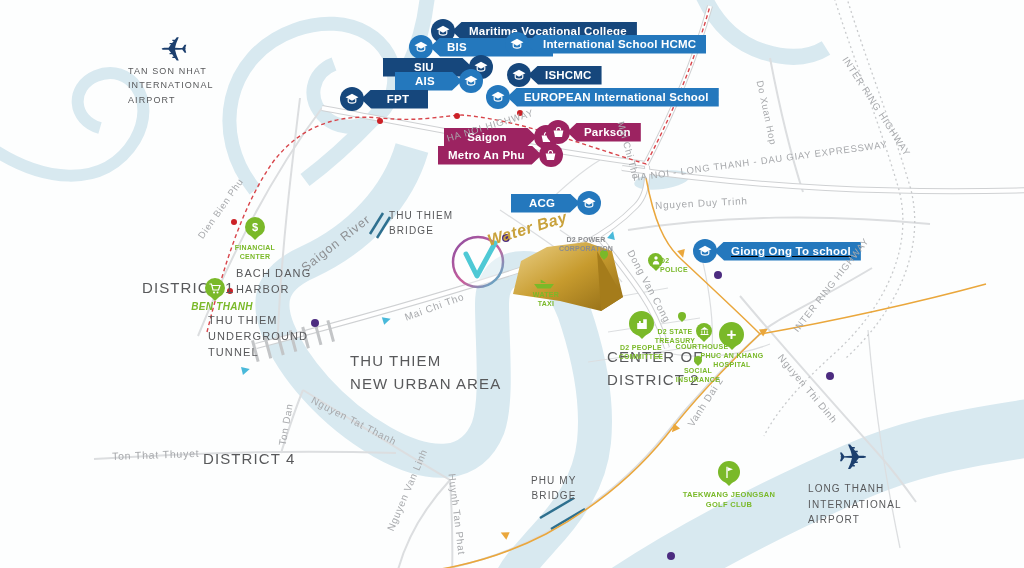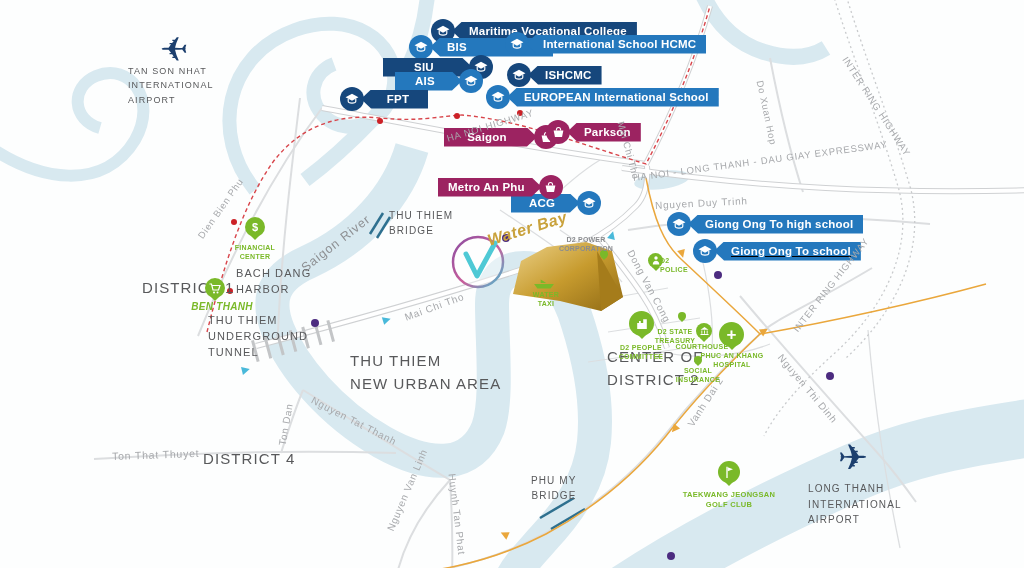--- a/index.html
+++ b/index.html
@@ -249,29 +249,20 @@
   </div>
   <div class="lm blue" style="left:499px;top:191px;">
     <span class="plate pr" style="min-width:42px;">ACG</span>
     <span class="ic">
         <svg width="14" height="12" viewBox="0 0 24 20">
           <path d="M12 1 23 7 12 13 1 7Z" fill="#fff"></path>
           <path d="M5.5 9.5V14c0 1.8 3 3 6.5 3s6.5-1.2 6.5-3V9.5" fill="none" stroke="#fff" stroke-width="2"></path>
         </svg>
       </span>
   </div>
-  <div class="lm blue" style="left:655px;top:212px;">
-    <span class="ic">
-        <svg width="14" height="12" viewBox="0 0 24 20">
-          <path d="M12 1 23 7 12 13 1 7Z" fill="#fff"></path>
-          <path d="M5.5 9.5V14c0 1.8 3 3 6.5 3s6.5-1.2 6.5-3V9.5" fill="none" stroke="#fff" stroke-width="2"></path>
-        </svg>
-      </span>
-    <span class="plate pl">Giong Ong To high school</span>
-  </div>
   <div class="lm blue" style="left:681px;top:239px;text-decoration:underline;">
     <span class="ic">
         <svg width="14" height="12" viewBox="0 0 24 20">
           <path d="M12 1 23 7 12 13 1 7Z" fill="#fff"></path>
           <path d="M5.5 9.5V14c0 1.8 3 3 6.5 3s6.5-1.2 6.5-3V9.5" fill="none" stroke="#fff" stroke-width="2"></path>
         </svg>
       </span>
     <span class="plate pl">Giong Ong To school</span>
   </div>
 
@@ -286,21 +277,21 @@
   </div>
   <div class="lm magenta" style="left:534px;top:120px;justify-content:center;">
     <span class="ic">
         <svg width="13" height="12" viewBox="0 0 24 22">
           <path d="M3 8h18l-2.5 12h-13Z" fill="#fff"></path>
           <path d="M8 8c0-7 8-7 8 0" fill="none" stroke="#fff" stroke-width="2"></path>
         </svg>
       </span>
     <span class="plate pl">Parkson</span>
   </div>
-  <div class="lm magenta" style="left:426px;top:143px;margin-top:32px;">
+  <div class="lm magenta" style="left:426px;top:143px;">
     <span class="plate pr">Metro An Phu</span>
     <span class="ic">
         <svg width="13" height="12" viewBox="0 0 24 22">
           <path d="M3 8h18l-2.5 12h-13Z" fill="#fff"></path>
           <path d="M8 8c0-7 8-7 8 0" fill="none" stroke="#fff" stroke-width="2"></path>
         </svg>
       </span>
   </div>
 
   <span class="plane" style="left:160px;top:32px;font-size:34px;transform:scaleX(-1);">✈</span>

